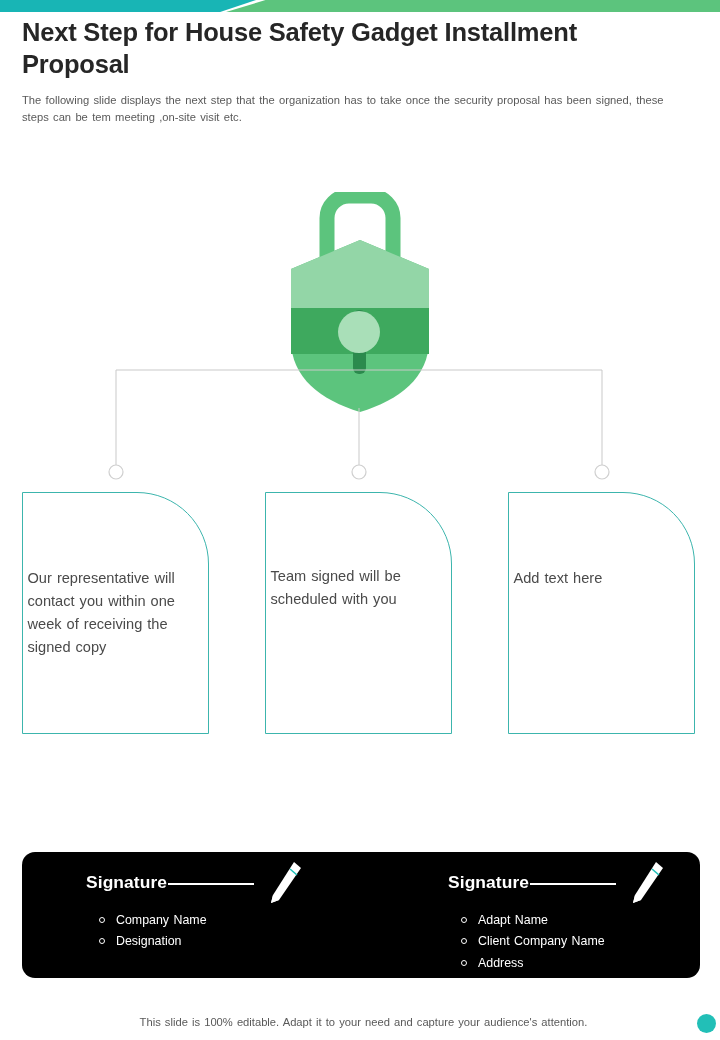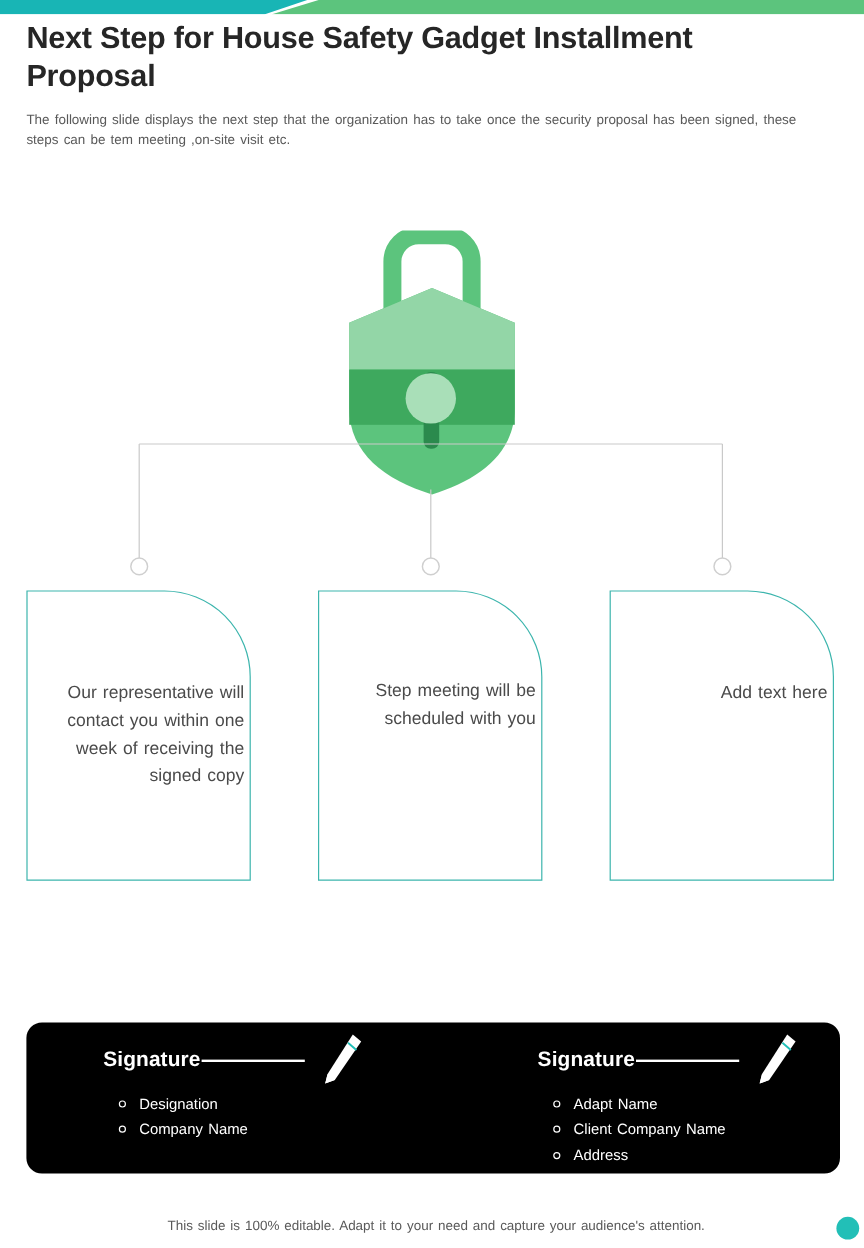--- a/index.html
+++ b/index.html
@@ -47,21 +47,21 @@
     position:absolute; top:492px; width:187px; height:242px;
     border:1px solid #3cb5ad;
     border-top-right-radius:72px;
     background:#ffffff;
     display:flex; align-items:flex-start; justify-content:center;
   }
   .box-1 { left:22px; }
   .box-2 { left:265px; }
   .box-3 { left:508px; }
   .box-text {
-    margin-top:74px; width:176px; text-align:right;
+    margin-top:74px; width:176px; text-align:left;
     font-size:14.6px; color:#4a4a4a; line-height:1.58;
     word-spacing:1px;
   }
   .box-2 .box-text { margin-top:72px; }
   .box-3 .box-text { margin-top:74px; }
 
   
   .sig-banner {
     position:absolute; left:22px; top:852px; width:678px; height:126px;
     background:#000000; border-radius:13px;
@@ -139,42 +139,42 @@
       <circle cx="359" cy="122" r="7"></circle>
       <circle cx="602" cy="122" r="7"></circle>
     </g>
   </svg>
 </div>
 
 <div class="box box-1">
   <div class="box-text">Our representative will contact you within one week of receiving the signed copy</div>
 </div>
 <div class="box box-2">
-  <div class="box-text">Step meeting will be scheduled with you</div>
+  <div class="box-text">Team signed will be scheduled with you</div>
 </div>
 <div class="box box-3">
   <div class="box-text">Add text here</div>
 </div>
 
 <div class="sig-banner">
 
   <div class="sig-col sig-col-1">
     <div class="sig-head">
       <span class="sig-word">Signature</span><span class="sig-rule"></span>
       <span class="sig-pen">
         <svg width="40" height="48" viewBox="0 0 40 48" xmlns="http://www.w3.org/2000/svg">
           <path d="M30 2 L37 8 L15 40 L7 43 L9 35 Z" fill="#ffffff"></path>
           <path d="M9 35 L15 40 L7 43 Z" fill="#ffffff"></path>
           <line x1="26" y1="9" x2="33" y2="15" stroke="#20bfb8" stroke-width="1.6"></line>
         </svg>
       </span>
     </div>
     <ul class="sig-list">
+      <li><span class="bullet"></span><span>Company Name</span></li>
       <li><span class="bullet"></span><span>Designation</span></li>
-      <li><span class="bullet"></span><span>Company Name</span></li>
     </ul>
   </div>
 
   <div class="sig-col sig-col-2">
     <div class="sig-head">
       <span class="sig-word">Signature</span><span class="sig-rule"></span>
       <span class="sig-pen">
         <svg width="40" height="48" viewBox="0 0 40 48" xmlns="http://www.w3.org/2000/svg">
           <path d="M30 2 L37 8 L15 40 L7 43 L9 35 Z" fill="#ffffff"></path>
           <path d="M9 35 L15 40 L7 43 Z" fill="#ffffff"></path>

